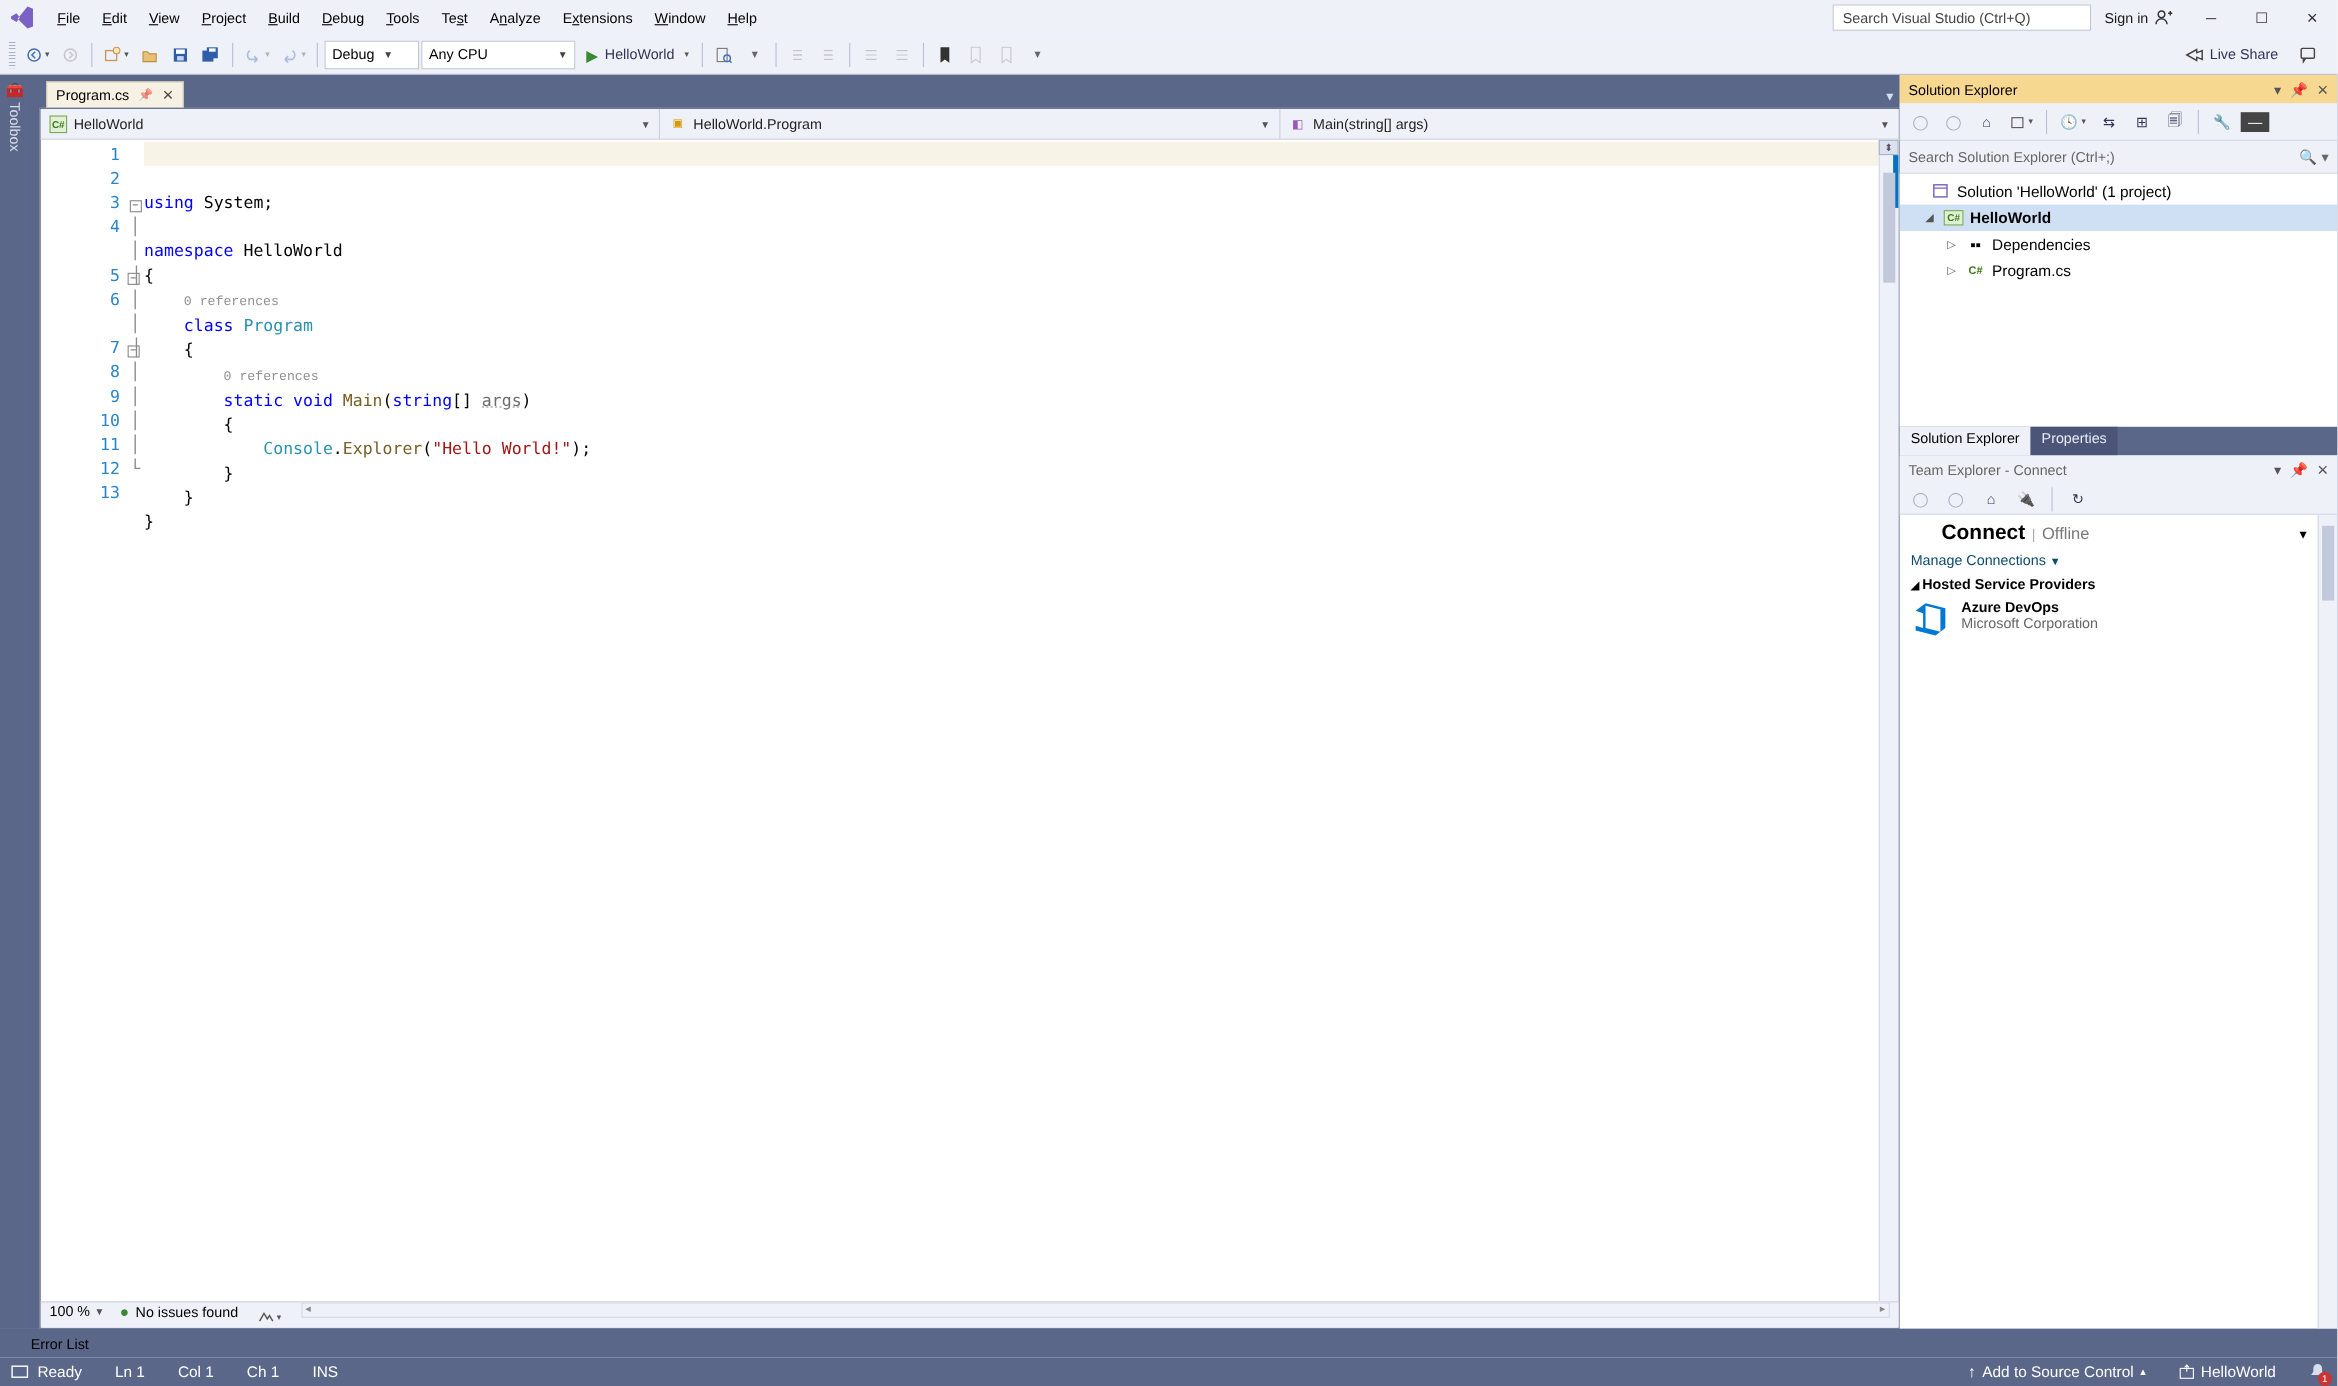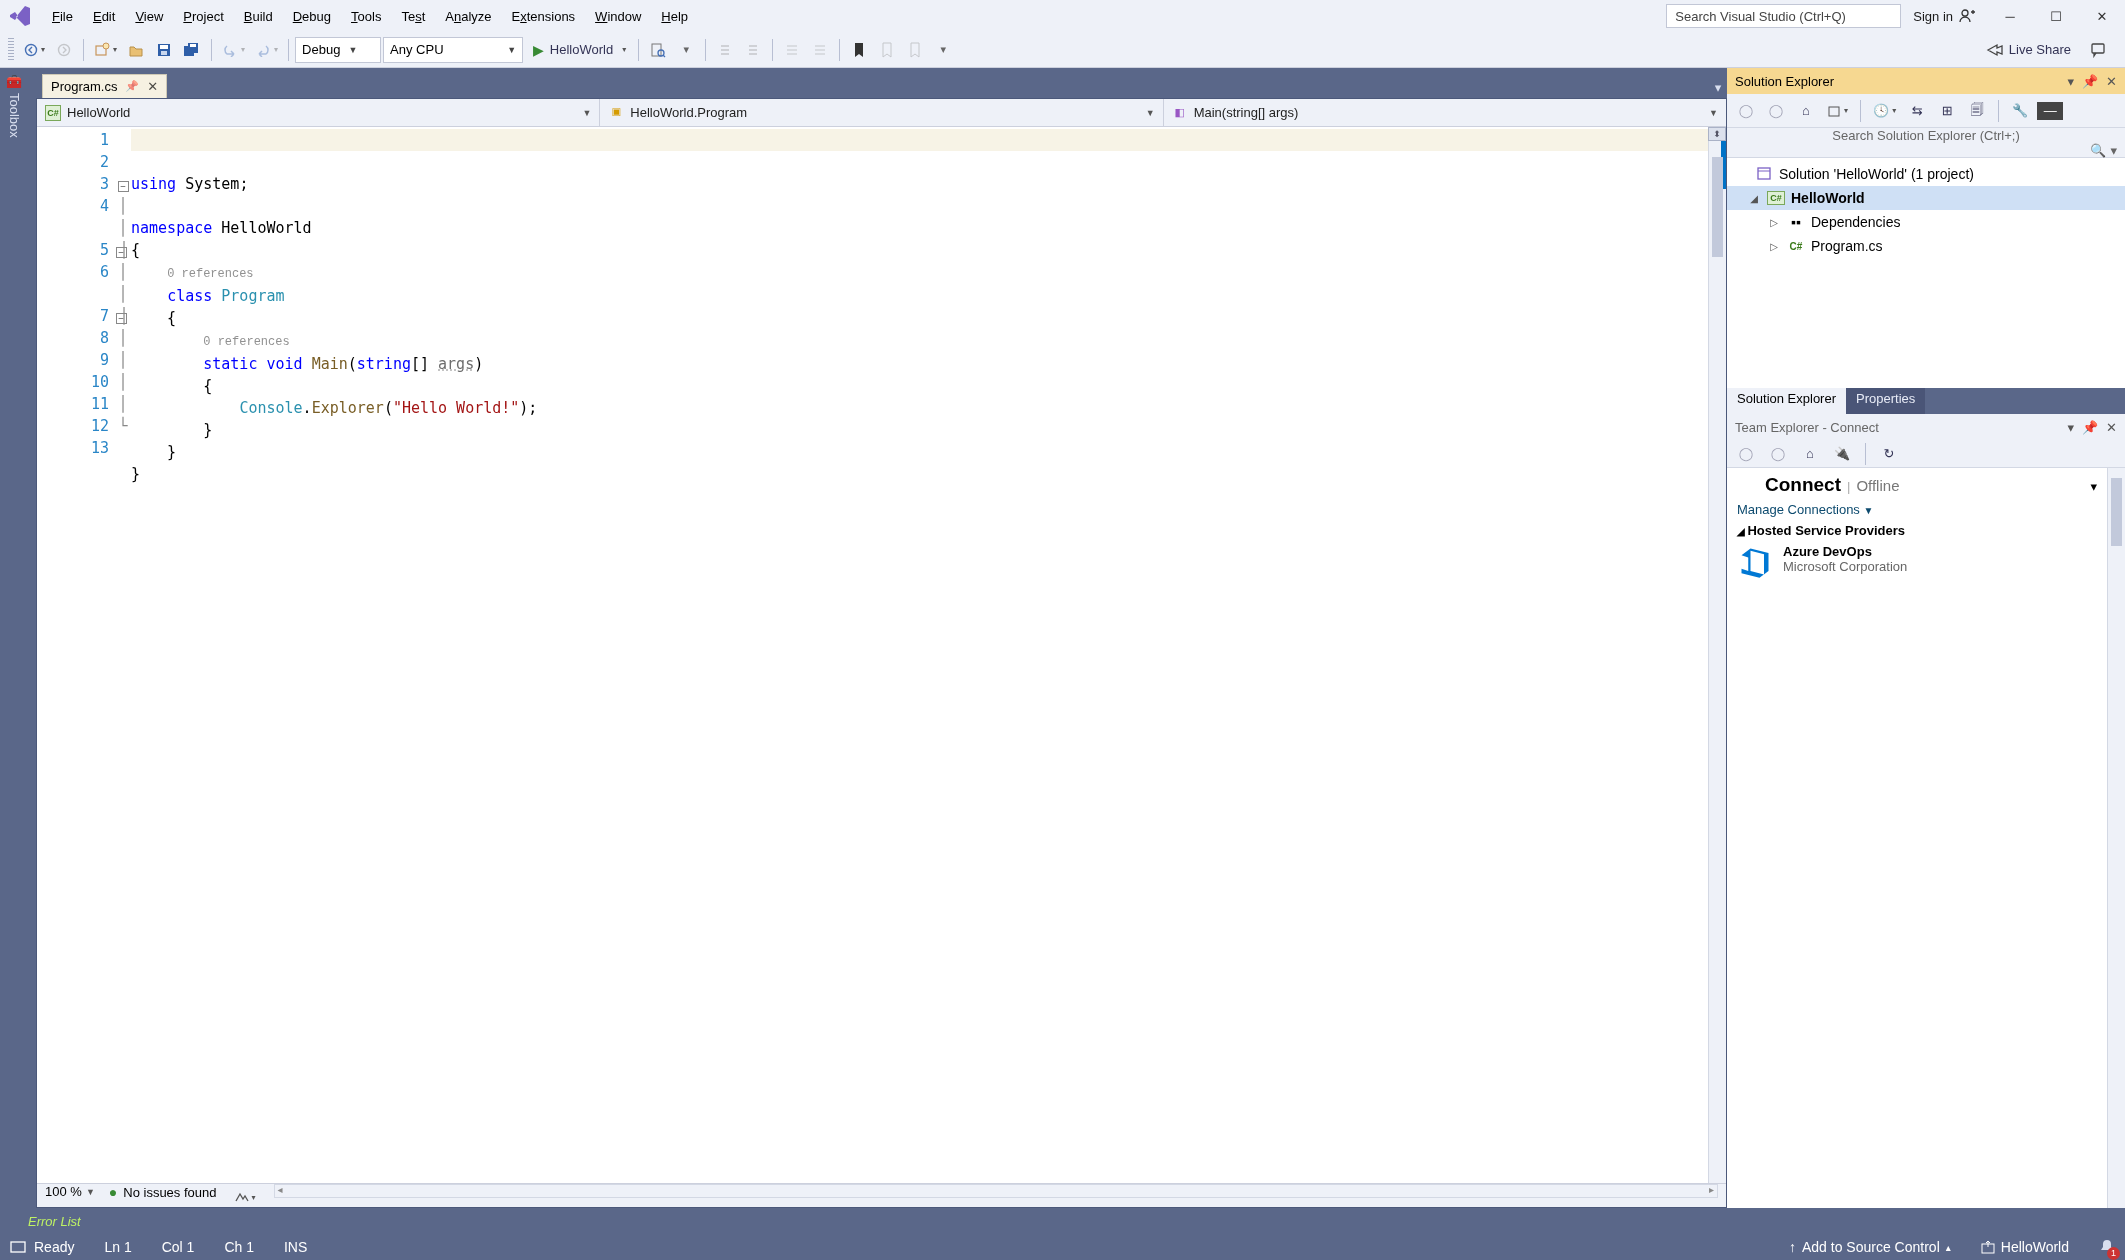--- a/index.html
+++ b/index.html
@@ -75,21 +75,21 @@
   .h-scroll::before, .h-scroll::after { content:"◂"; position:absolute; top:-1px; font-size:10px; color:#888; }
   .h-scroll::before { left:3px; }
   .h-scroll::after { content:"▸"; right:3px; }
 
   
   .right-col { width: 398px; display:flex; flex-direction:column; background:#eef1f8; }
   .panel-title { height: 26px; background:#f6d891; display:flex; align-items:center; padding:0 8px; font-size:13px; }
   .panel-title.gray { background:#eef1f8; }
   .panel-title .ctl { margin-left:auto; display:flex; gap:8px; color:#555; }
   .se-toolbar { height: 34px; background:#eef1f8; display:flex; align-items:center; gap:4px; padding:0 6px; border-bottom:1px solid #d3d8e4; }
-  .se-search { height: 30px; display:flex; align-items:center; padding:0 8px; border-bottom:1px solid #d3d8e4; color:#666;flex-direction:column; }
+  .se-search { height: 30px; display:flex; align-items:center; padding:0 8px; border-bottom:1px solid #d3d8e4; color:#666; }
   .se-search .mag { margin-left:auto; }
   .tree { flex:1; background:#fff; overflow:auto; padding:4px 0; font-size:14px; }
   .tree-row { height: 24px; display:flex; align-items:center; gap:6px; padding-left:8px; }
   .tree-row.sel { background:#cfe0f5; }
   .tree-row .exp { width:14px; text-align:center; color:#555; font-size:10px; }
   .tree-row .icn { width:18px; text-align:center; }
   .bold { font-weight:600; }
 
   .panel-tabs { height: 26px; display:flex; background:#5a6789; }
   .ptab { padding: 3px 10px; font-size:13px; }
@@ -102,21 +102,21 @@
   .connect-row .big { font-size:19px; font-weight:600;margin-left:28px; }
   .connect-row .off { color:#777; font-size:15px; }
   .link { color:#0c4a6e; cursor:pointer; }
   .hsp-row { display:flex; gap:10px; align-items:flex-start; }
   .devops { width:36px; height:36px; }
   .gray { color:#666; }
   .right-scroll { width:18px; background:#eef1f8; border-left:1px solid #d3d8e4; position:relative; }
   .right-scroll .thumb { position:absolute; top:10px; left:3px; width:11px; height:68px; background:#c2c9db; }
 
   
-  .errorlist-tab { height: 26px; background:#5a6789; color:#bef264; display:flex; align-items:center; padding-left:28px; font-size:13px;font-style:italic; }
+  .errorlist-tab { height: 26px; background:#5a6789; color:#000000; display:flex; align-items:center; padding-left:28px; font-size:13px; }
   .statusbar { height: 26px; background:#5a6789; color:#fff; display:flex; align-items:center; padding:0 10px; gap:30px; font-size:14px; }
   .statusbar .grow { flex:1; }
   .bell { position:relative; }
   .bell-badge { position:absolute; bottom:-3px; right:-5px; background:#c33; color:#fff; border-radius:50%; width:13px; height:13px; font-size:9px; display:flex; align-items:center; justify-content:center; }
 
   .u { text-decoration: underline; text-decoration-color: currentColor; }
 </style>
 </head>
 <body>
 

